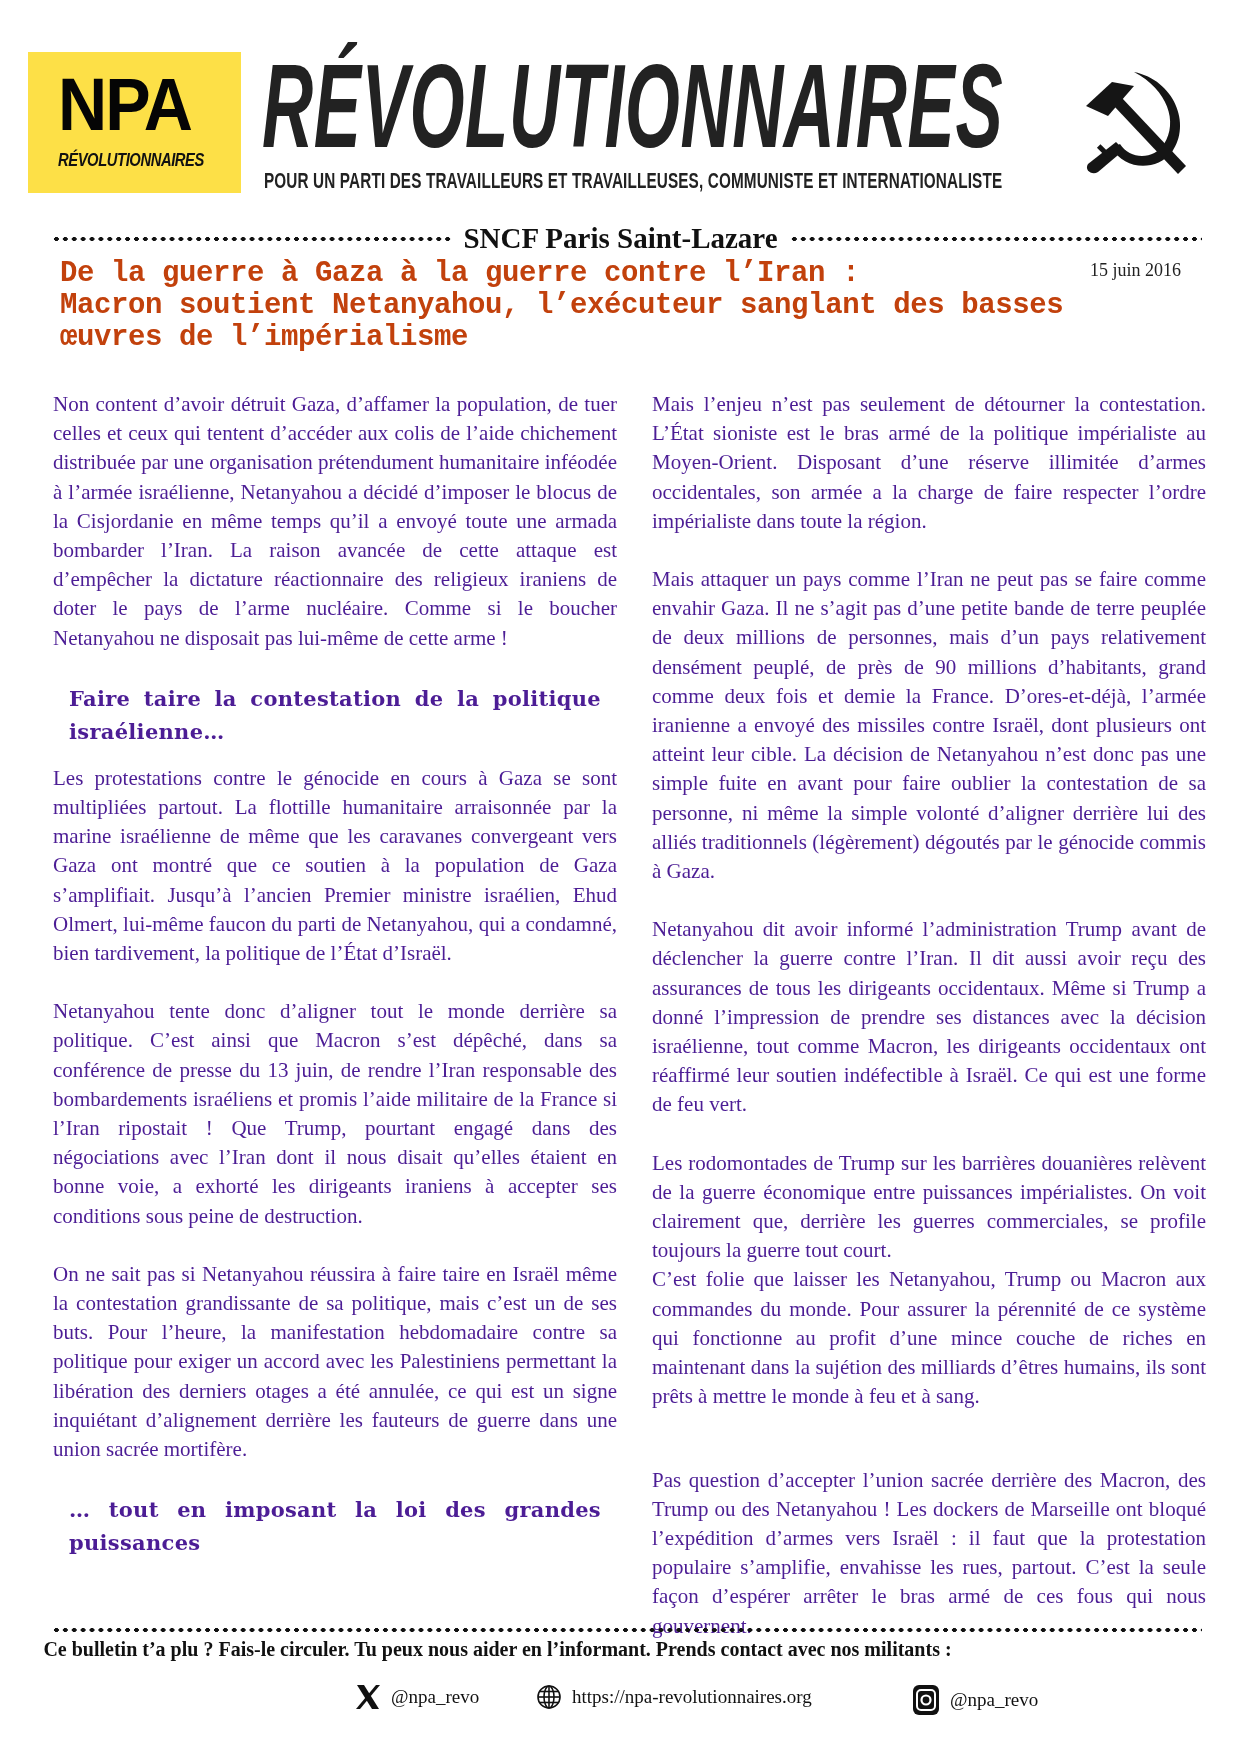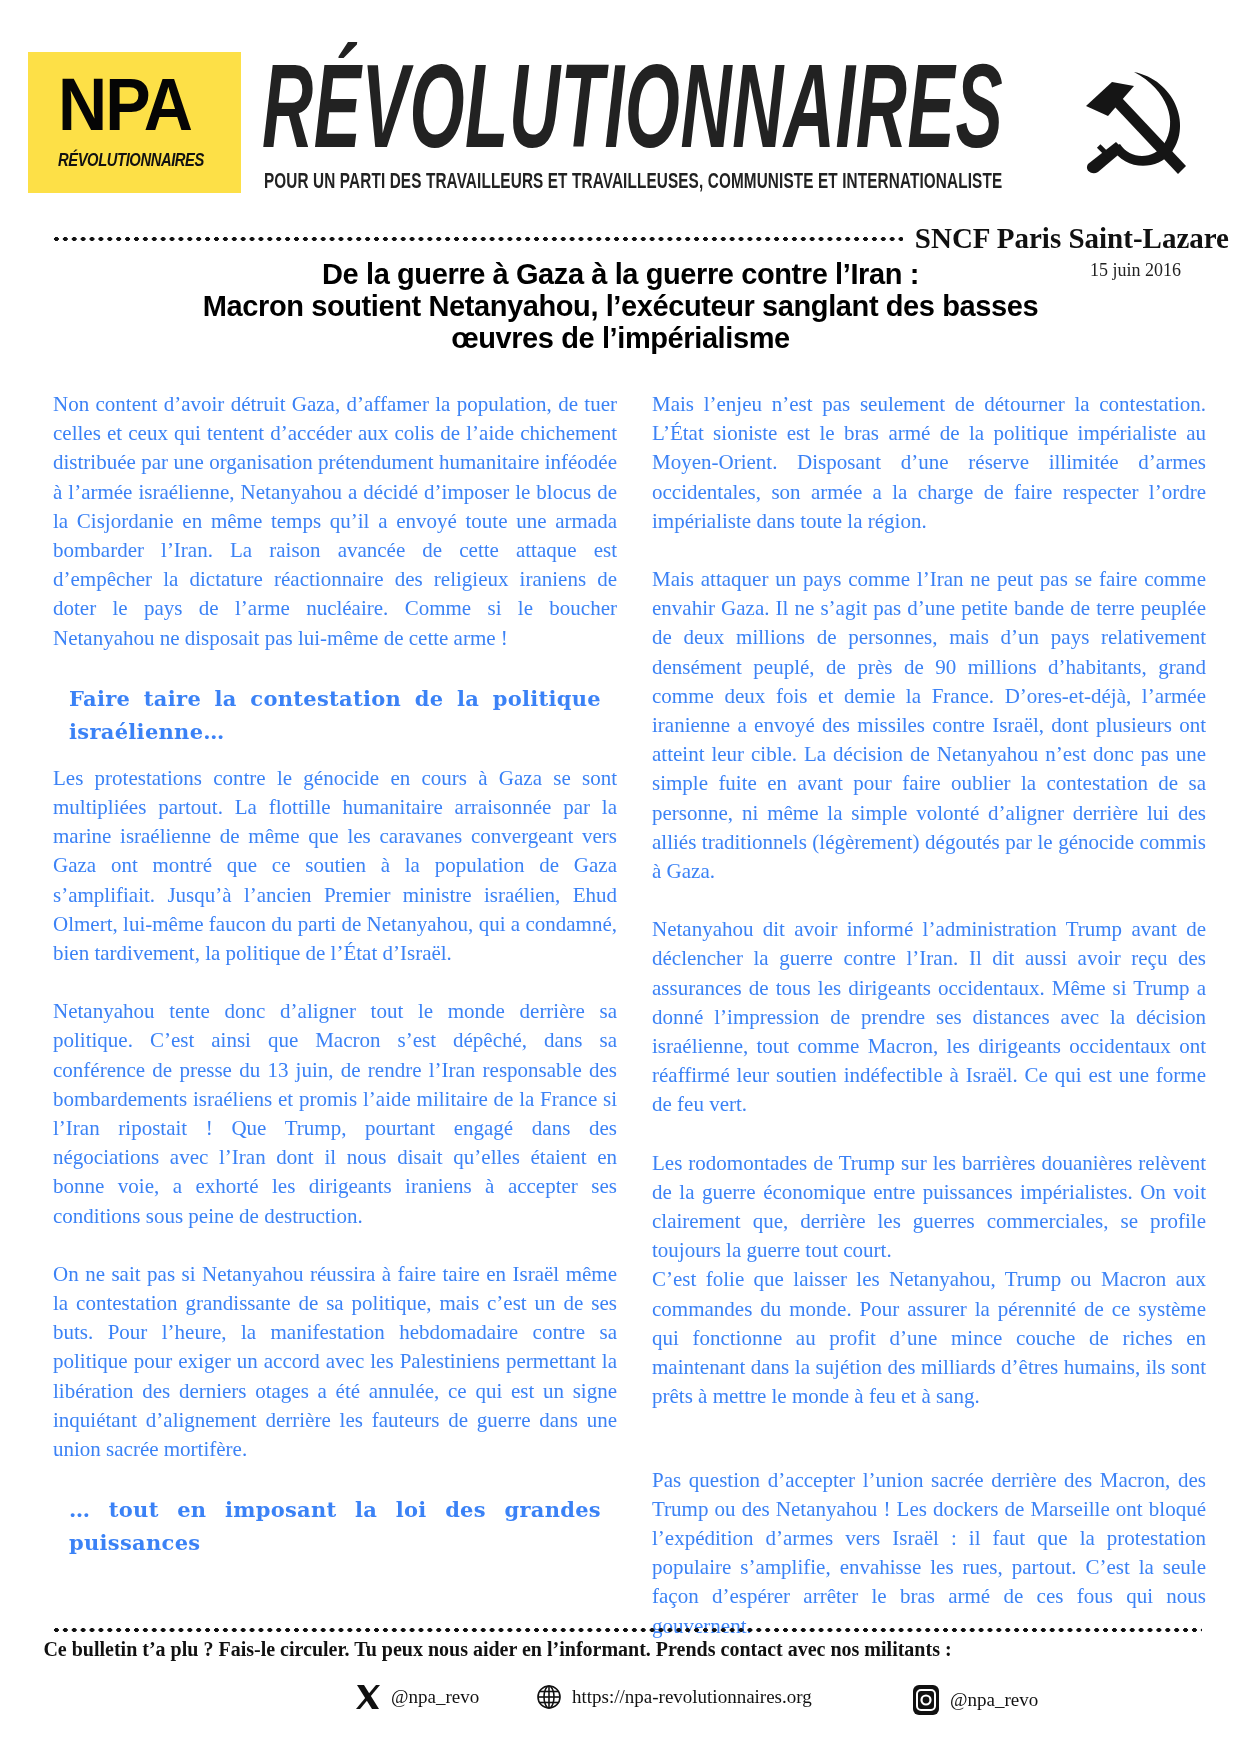--- a/index.html
+++ b/index.html
@@ -5,25 +5,25 @@
   html, body { margin: 0; padding: 0; background: #ffffff; }
   body { width: 1241px; height: 1755px; position: relative; overflow: hidden; color: #111; }
   .masthead { position: absolute; left: 0; top: 0; width: 1241px; height: 200px; }
   .logo-box { position: absolute; left: 28px; top: 52px; width: 213px; height: 141px; background: #fde047; }
   .logo-npa { position: absolute; left: 30px; top: 16px; font-family: "Liberation Sans", sans-serif; font-weight: 700; font-size: 74px; letter-spacing: -2px; line-height: 74px; color: #050505; transform: scaleX(0.92); transform-origin: left top; }
   .logo-sub { position: absolute; left: 30px; top: 98px; font-family: "Liberation Sans", sans-serif; font-weight: 700; font-style: italic; font-size: 18px; letter-spacing: -0.5px; color: #111; transform: scaleX(0.82); transform-origin: left top; }
   .big-title { position: absolute; left: 262px; top: 46px; font-family: "Liberation Sans", sans-serif; font-weight: 700; font-style: italic; font-size: 118px; line-height: 120px; letter-spacing: 1px; color: #222; transform: scaleX(0.6); transform-origin: left top; white-space: nowrap; }
   .tagline { position: absolute; left: 264px; top: 168px; font-family: "Liberation Sans", sans-serif; font-weight: 700; font-size: 22px; color: #222; transform: scaleX(0.695); transform-origin: left top; white-space: nowrap; letter-spacing: 0.2px; }
   .emblem { position: absolute; left: 1076px; top: 66px; width: 130px; height: 110px; }
   .dots-line { position: absolute; left: 52px; width: 1150px; height: 10px; background-image: radial-gradient(circle, #111 2.1px, transparent 2.4px); background-size: 8.9px 10px; background-repeat: repeat-x; }
-  .section-label { position: absolute; top: 222px; left: 0; width: 1241px; text-align: right; font-family: "Liberation Serif", serif; font-weight: 700; font-size: 29px; line-height: 32px; }
+  .section-label { position: absolute; top: 222px; left: 0; width: 1241px; text-align: center; font-family: "Liberation Serif", serif; font-weight: 700; font-size: 29px; line-height: 32px; }
   .section-label span { background: #fff; padding: 0 12px; }
-  .headline { position: absolute; left: 60px; top: 258px; width: 1121px; text-align: center; font-family: Liberation Sans, sans-serif; font-weight: 700; font-size: 29px; line-height: 32px; color: #000000; letter-spacing: -0.4px; }
+  .headline { position: absolute; left: 60px; top: 258px; width: 1121px; text-align: left; font-family: Liberation Mono, monospace; font-weight: 700; font-size: 29px; line-height: 32px; color: #c2410c; letter-spacing: -0.4px; }
   .dateline { position: absolute; left: 1090px; top: 260px; font-family: "Liberation Serif", serif; font-size: 18px; color: #222; }
-  .col { position: absolute; top: 390px; width: 564px; font-family: "Liberation Serif", serif; font-size: 21px; line-height: 29.2px; color: #3b82f6; text-align: justify; }
+  .col { position: absolute; top: 390px; width: 564px; font-family: "Liberation Serif", serif; font-size: 21px; line-height: 29.2px; color: #4c1d95; text-align: justify; }
   .col-left { left: 53px; }
   .col-right { left: 652px; width: 554px; }
   .col p { margin: 0 0 29px 0; }
   .col h3 { font-family: "DejaVu Serif", serif; font-weight: 700; font-size: 21px; line-height: 33px; margin: 16px; text-align: justify; text-align-last: left; letter-spacing: 0.3px; }
   .col .tight { margin-bottom: 0; margin-top: 20px; }
   .footer-dots { top: 1625px; }
   .footer-text { position: absolute; top: 1638px; left: 0; width: 995px; text-align: center; font-family: "Liberation Serif", serif; font-weight: 700; font-size: 20px; color: #111; }
   .contacts { position: absolute; top: 1684px; left: 0; width: 1241px; height: 36px; }
   .contact { position: absolute; display: flex; align-items: center; gap: 10px; font-family: "Liberation Serif", serif; font-size: 19px; color: #111; }
   .contact svg { display: block; }

